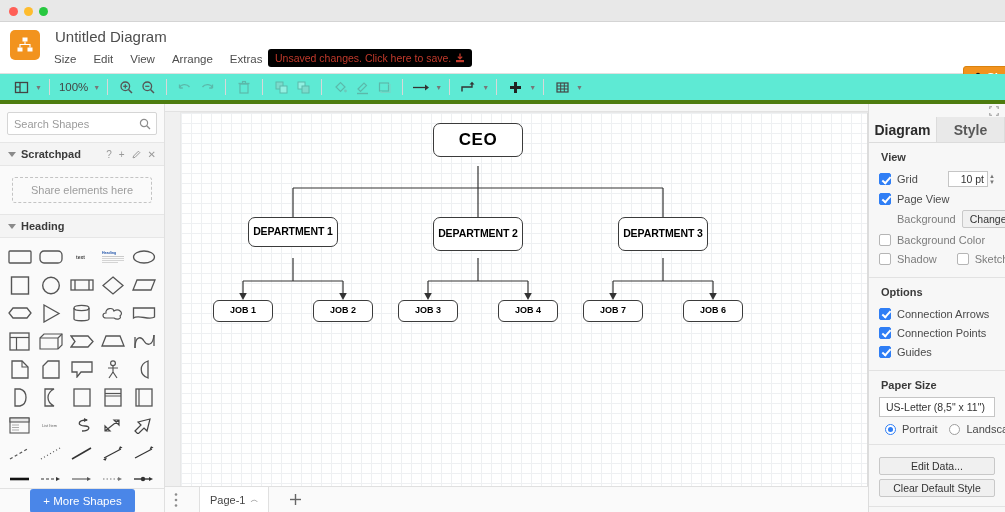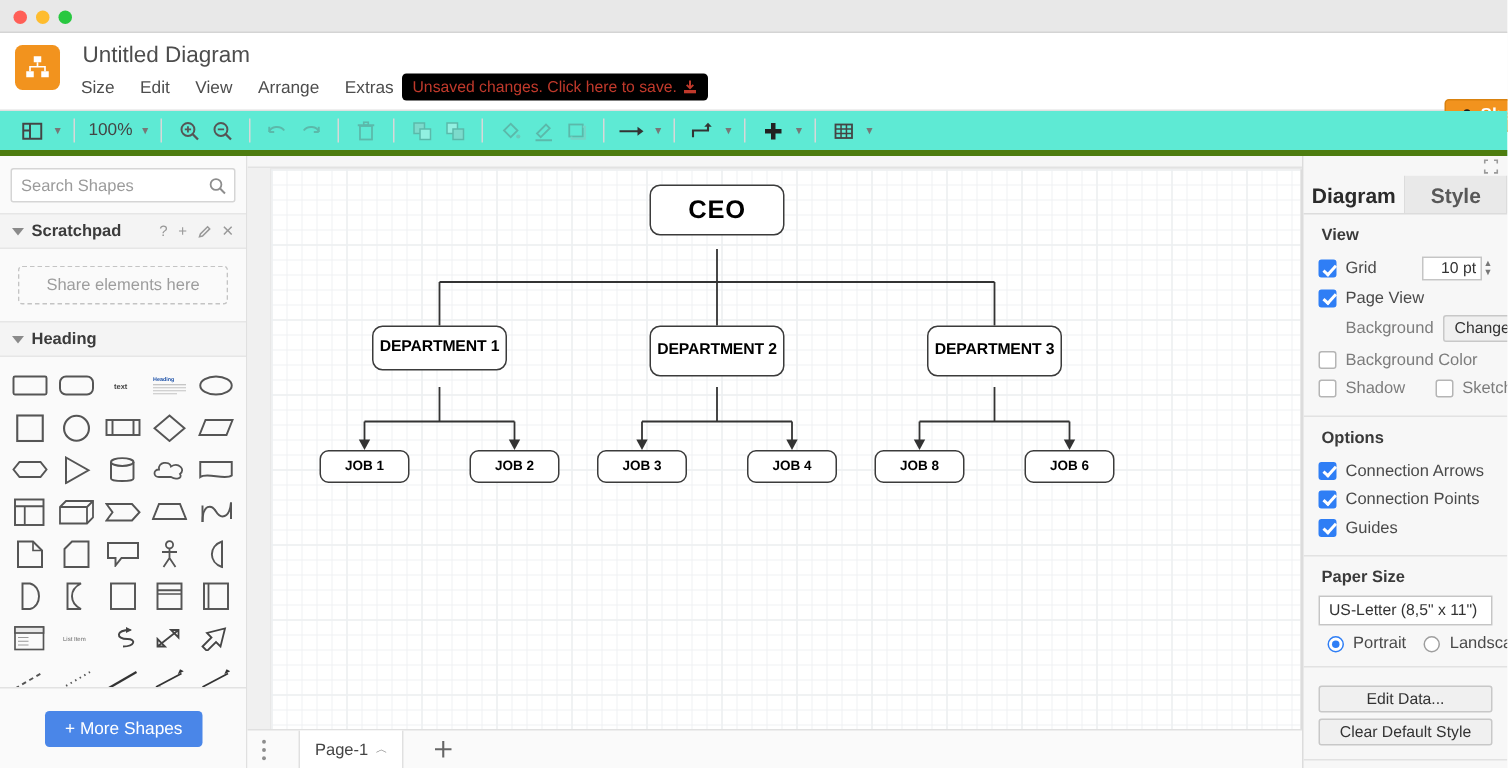--- a/index.html
+++ b/index.html
@@ -111,21 +111,21 @@
   }
   .shape-grid {
     display: grid; grid-template-columns: repeat(5, 1fr);
     padding: 6px 4px; gap: 2px 0px;
   }
   .shape-cell {
     height: 26px; display: flex; align-items: center; justify-content: center;
     cursor: pointer;
   }
   .more-shapes-bar {
-    position: absolute; left: 0; bottom: 0; width: 165px; height: 54px;
+    position: absolute; left: 0; bottom: 0; width: 165px; height: 24px;
     background: #fafafa; border-top: 1px solid #e2e2e2;
     display: flex; align-items: center; justify-content: center;
   }
   .more-shapes {
     background: #4a86e8; color: #fff; border: 0; border-radius: 3px;
     font-size: 11.5px; padding: 6px 13px; cursor: pointer;
     font-family: "Liberation Sans", sans-serif;
   }
 
   
@@ -755,21 +755,21 @@
       <div class="node ceo" style="left:252px; top:10px; width:90px; height:34px;">CEO</div>
 
       <div class="node dept" style="left:67px;  top:104px; width:90px; height:30px;">DEPARTMENT 1</div>
       <div class="node dept" style="left:252px; top:104px; width:90px; height:34px;">DEPARTMENT 2</div>
       <div class="node dept" style="left:437px; top:104px; width:90px; height:34px;">DEPARTMENT 3</div>
 
       <div class="node job" style="left:32px;  top:187px; width:60px; height:22px;">JOB 1</div>
       <div class="node job" style="left:132px; top:187px; width:60px; height:22px;">JOB 2</div>
       <div class="node job" style="left:217px; top:187px; width:60px; height:22px;">JOB 3</div>
       <div class="node job" style="left:317px; top:187px; width:60px; height:22px;">JOB 4</div>
-      <div class="node job" style="left:402px; top:187px; width:60px; height:22px;">JOB 8</div>
+      <div class="node job" style="left:402px; top:187px; width:60px; height:22px;">JOB 7</div>
       <div class="node job" style="left:502px; top:187px; width:60px; height:22px;">JOB 6</div>
     </div>
     <div class="page-edge-r"></div>
   </div>
 
   <div class="right-panel">
     <div class="rp-top">
       <span class="rp-expand">
         <svg width="10" height="10" viewBox="0 0 10 10">
           <path d="M0.8 3 L0.8 0.8 L3 0.8 M7 0.8 L9.2 0.8 L9.2 3 M9.2 7 L9.2 9.2 L7 9.2 M3 9.2 L0.8 9.2 L0.8 7" fill="none" stroke="#9a9a9a" stroke-width="1.1"></path>

